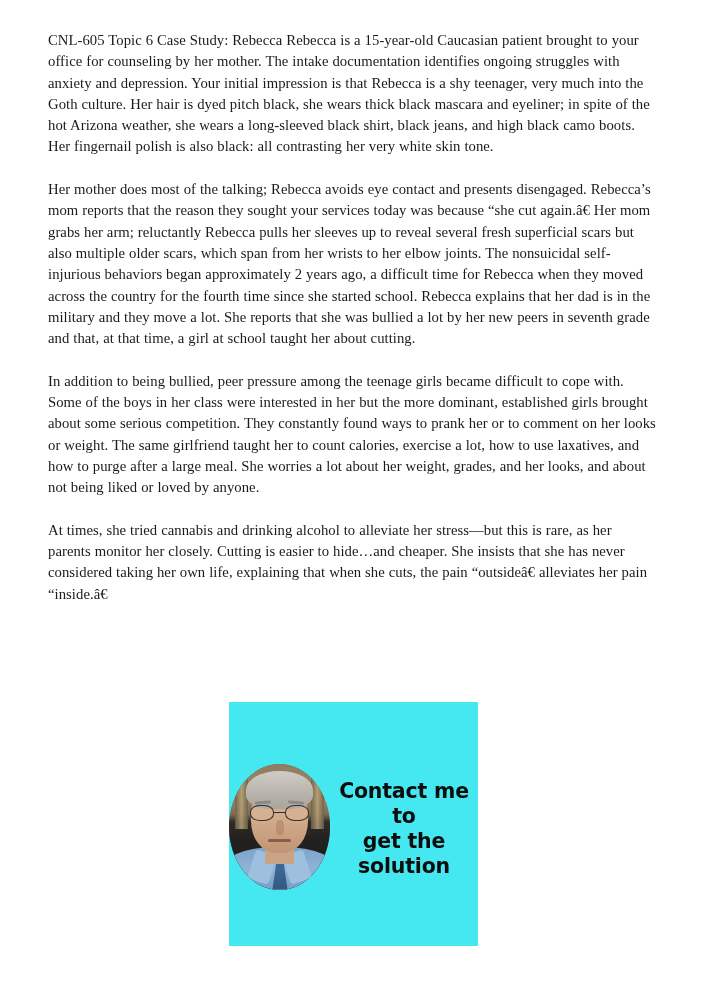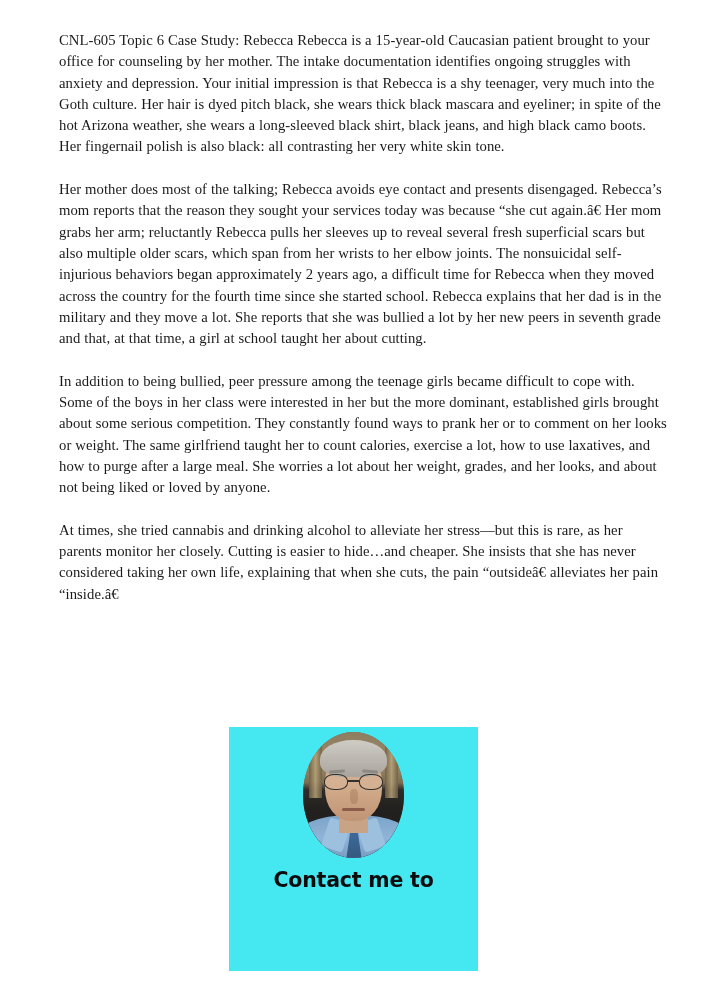--- a/index.html
+++ b/index.html
@@ -18,48 +18,47 @@
   .page {
     position: relative;
     width: 708px;
     height: 1000px;
     background: #ffffff;
   }
 
   
   .doc-body {
     position: absolute;
-    left: 59px;
+    left: 48px;
     top: 30px;
     width: 610px;
   }
 
   .para {
     margin: 0 0 21.3px 0;
     font-size: 14.7px;
     line-height: 21.3px;
     color: #1a1a1a;
     text-align: left;
     letter-spacing: 0.05px;
     white-space: pre-wrap;
     word-spacing: 0.2px;
   }
   .para:last-child { margin-bottom: 16px; }
 
   
   .contact-card {
     position: absolute;
     left: 229px;
-    top: 727px;
+    top: 702px;
     width: 249px;
     height: 244px;
     background: #45e8f1;
     box-sizing: border-box;
     display: flex;
-    flex-direction: column;
     align-items: center;
     overflow: hidden;
   }
 
   .portrait {
     margin-top: 5px;
     width: 101px;
     height: 126px;
     border-radius: 50% / 50%;
     position: relative;
@@ -275,18 +274,19 @@
         <div class="lens left"></div>
         <div class="lens right"></div>
         <div class="bridge"></div>
       </div>
       <div class="nose"></div>
       <div class="mouth"></div>
     </div>
 
     <div class="card-heading">
       <div>Contact me to</div>
+      <div>get the solution</div>
     </div>
 
 
   </div>
 
 </div>
 
 </body></html>

